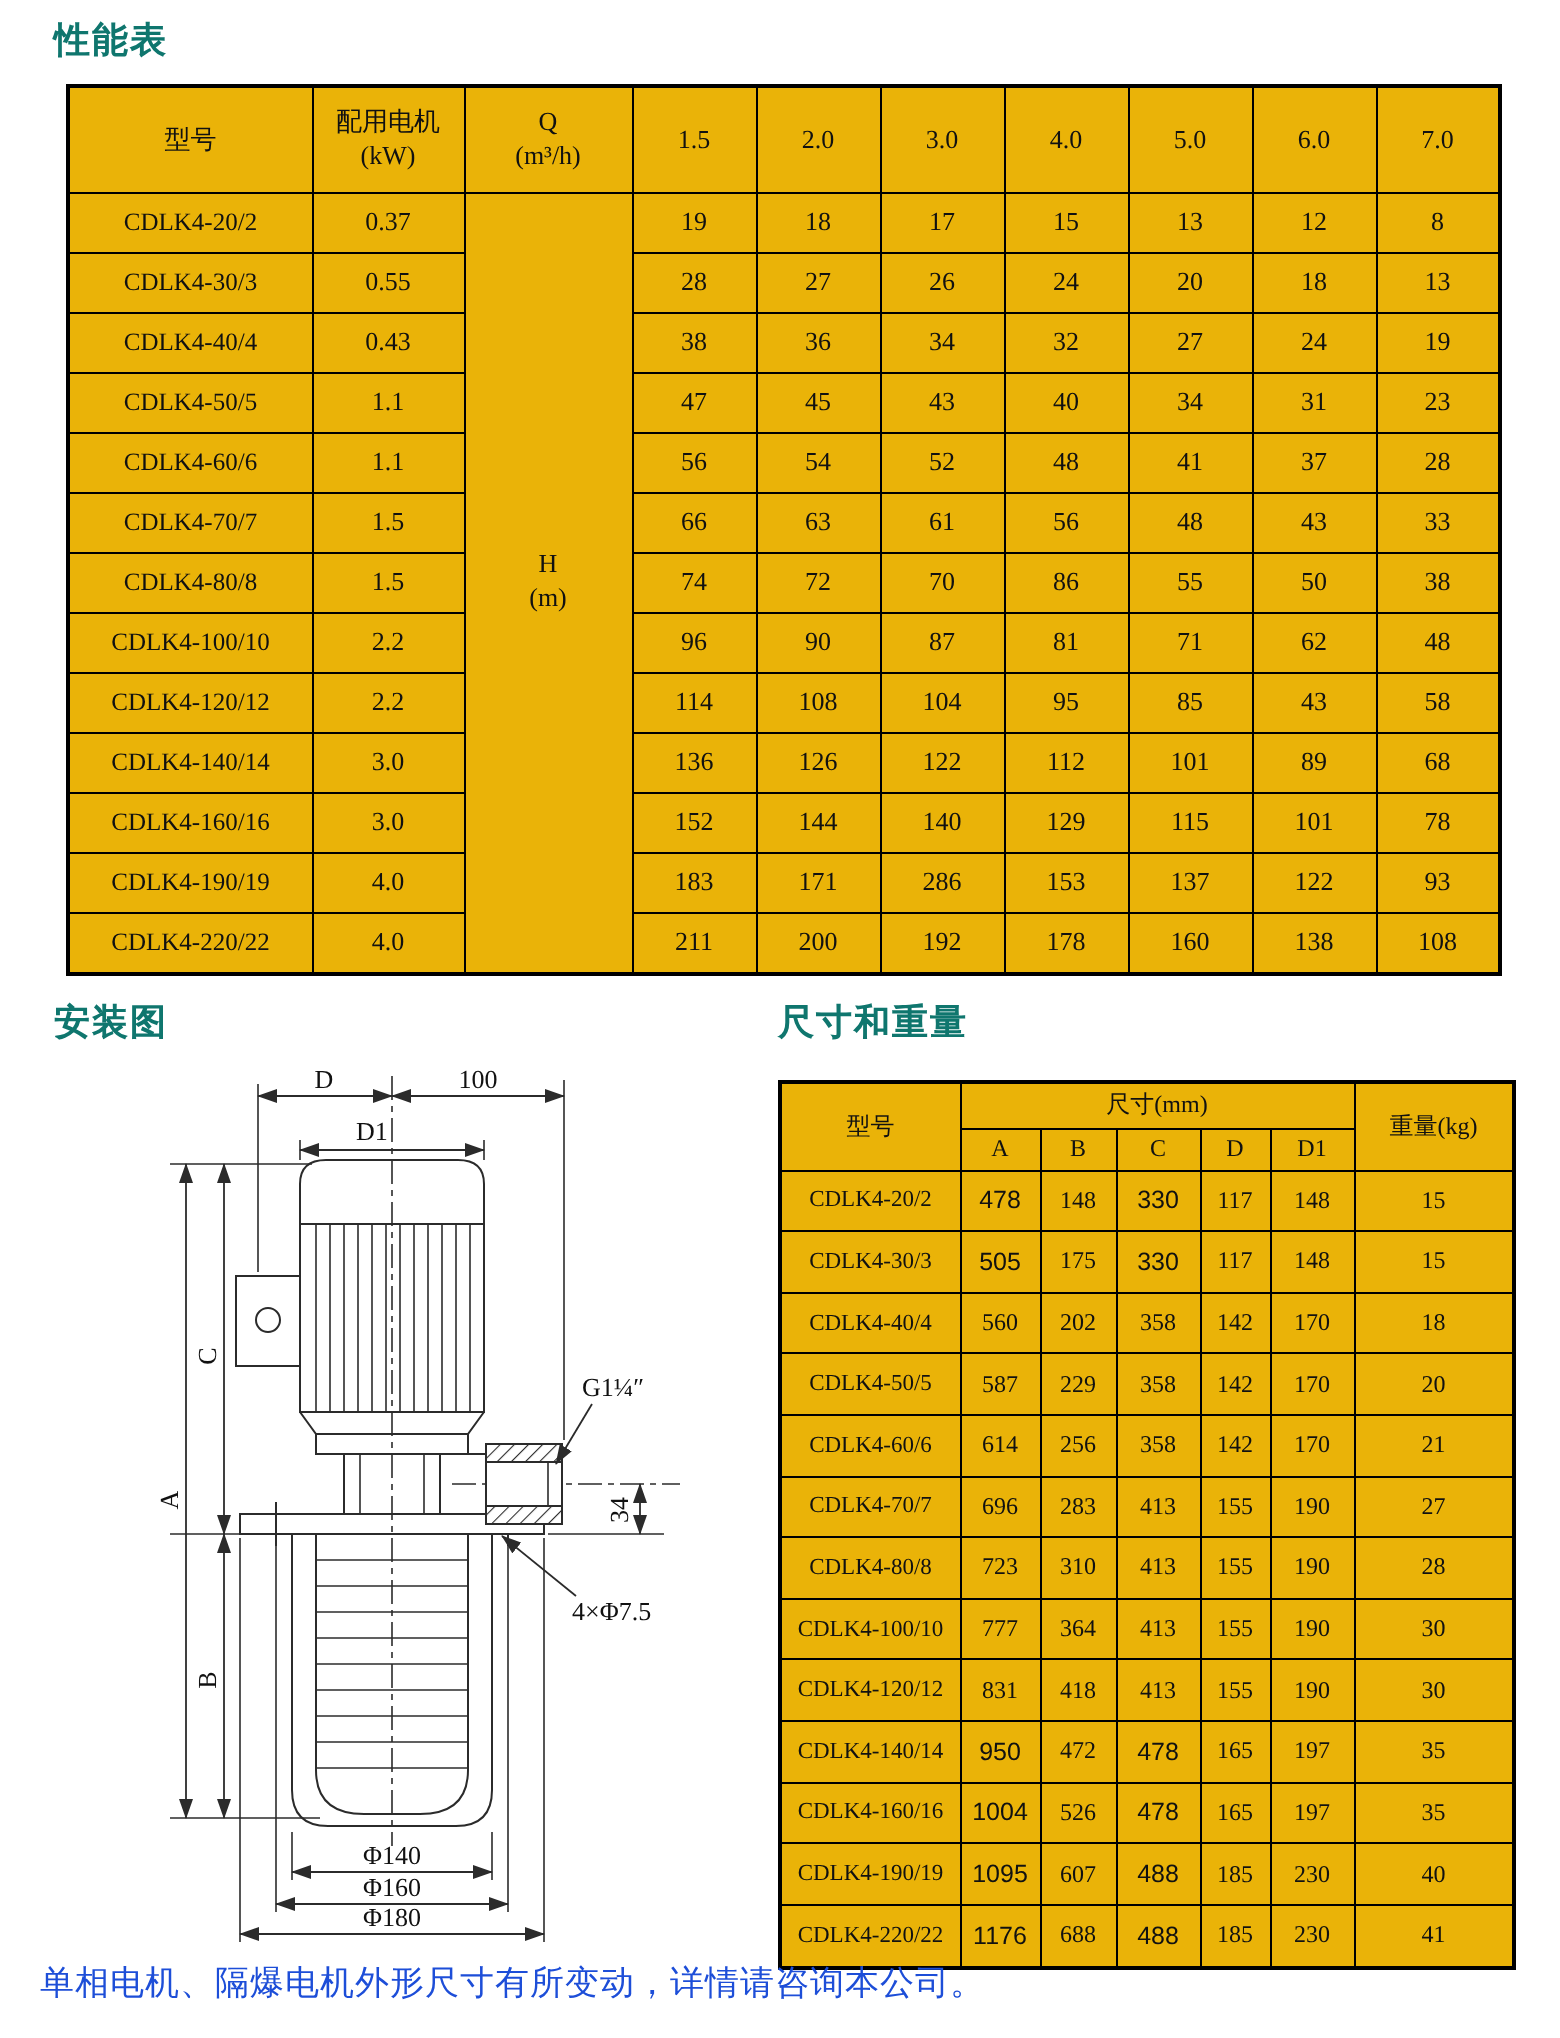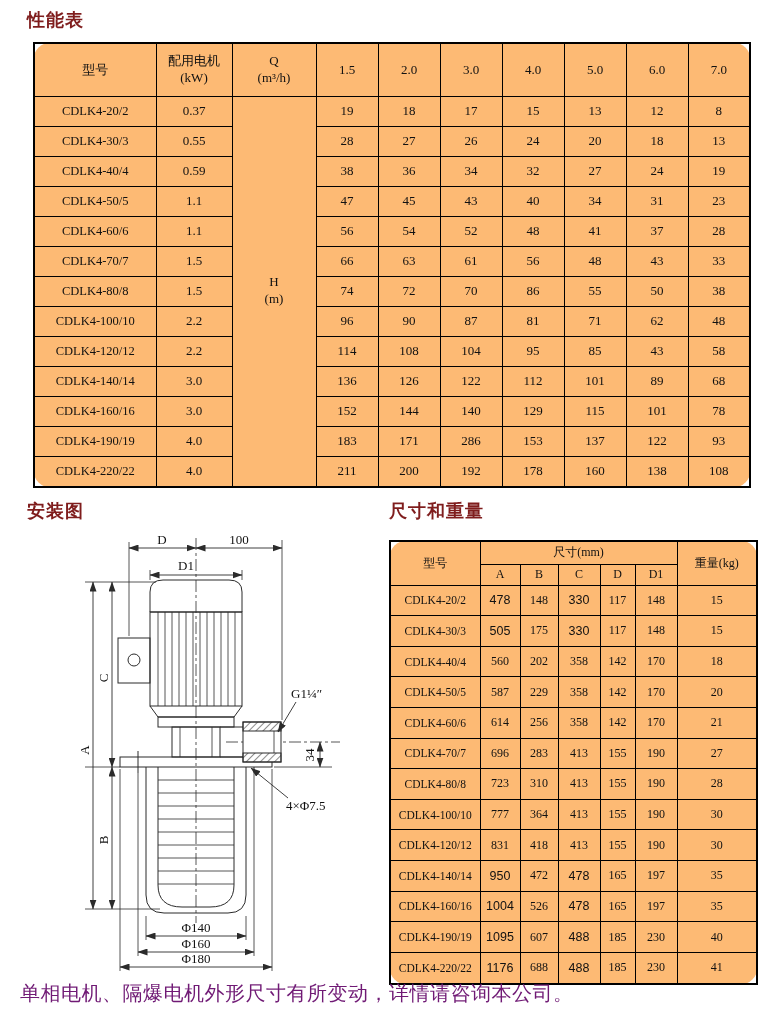--- a/index.html
+++ b/index.html
@@ -2,44 +2,44 @@
 <html><head>
 <meta charset="utf-8">
 <style>
   html,body{margin:0;padding:0;}
   body{
     width:780px;height:1019px;position:relative;background:#ffffff;
     font-family:"Liberation Serif",serif;color:#111;overflow:hidden;
   }
   .title{
     position:absolute;font-family:"Liberation Sans",sans-serif;
-    font-weight:bold;font-size:18px;color:#7f1d1d;letter-spacing:1px;
+    font-weight:bold;font-size:18px;color:#0f766e;letter-spacing:1px;
   }
   #perf-title{left:27px;top:8px;}
   #install-title{left:27px;top:499px;}
   #dims-title{left:389px;top:499px;text-align:center;}
 
-  table{border-collapse:collapse;position:absolute;table-layout:fixed;background:#fdba74;border-radius:19px;}
+  table{border-collapse:collapse;position:absolute;table-layout:fixed;background:#eab308;}
   th,td{border:1px solid #000;text-align:center;vertical-align:middle;padding:0;font-weight:normal;}
 
   #perf-table{left:33px;top:42px;width:717px;height:446px;border:2px solid #000;font-size:13px;}
   #perf-table thead tr{height:53px;}
   #perf-table .two-line div{line-height:1.3;}
   #perf-table td{font-size:13px;}
   #perf-table .model-cell{font-size:12.5px;}
   .h-cell{line-height:1.3;font-size:13px;}
 
   #dims-table{left:389px;top:540px;width:367px;height:445px;border:2px solid #000;font-size:12px;}
   #dims-table thead tr.r1{height:23px;}
   #dims-table thead tr.r2{height:21px;}
   #dims-table .model-cell{font-size:11.5px;}
   #dims-table td.alt{font-family:Liberation Sans, sans-serif;font-size:12.5px;}
 
   #footer-note{
-    position:absolute;left:20px;top:980px;font-size:20px;color:#701a75;letter-spacing:0.5px;
+    position:absolute;left:20px;top:980px;font-size:17px;color:#1d4ed8;letter-spacing:0.5px;
   }
 
   #diagram{position:absolute;left:48px;top:528px;width:340px;height:452px;}
   #diagram svg{width:100%;height:100%;}
   .ln{stroke:#2b2b2b;stroke-width:1;fill:none;}
   .thin{stroke:#2b2b2b;stroke-width:0.8;fill:none;}
   .cl{stroke:#2b2b2b;stroke-width:0.8;fill:none;stroke-dasharray:12 3 3 3;}
   .dim{stroke:#2b2b2b;stroke-width:0.9;fill:none;}
   .svg-label{font-family:"Liberation Serif",serif;font-size:13px;fill:#111;stroke:none;}
 </style>
@@ -100,21 +100,21 @@
         <td>28</td>
         <td>27</td>
         <td>26</td>
         <td>24</td>
         <td>20</td>
         <td>18</td>
         <td>13</td>
       </tr>
       <tr>
         <td class="model-cell">CDLK4-40/4</td>
-        <td>0.59</td>
+        <td>0.43</td>
         <td>38</td>
         <td>36</td>
         <td>34</td>
         <td>32</td>
         <td>27</td>
         <td>24</td>
         <td>19</td>
       </tr>
       <tr>
         <td class="model-cell">CDLK4-50/5</td>

